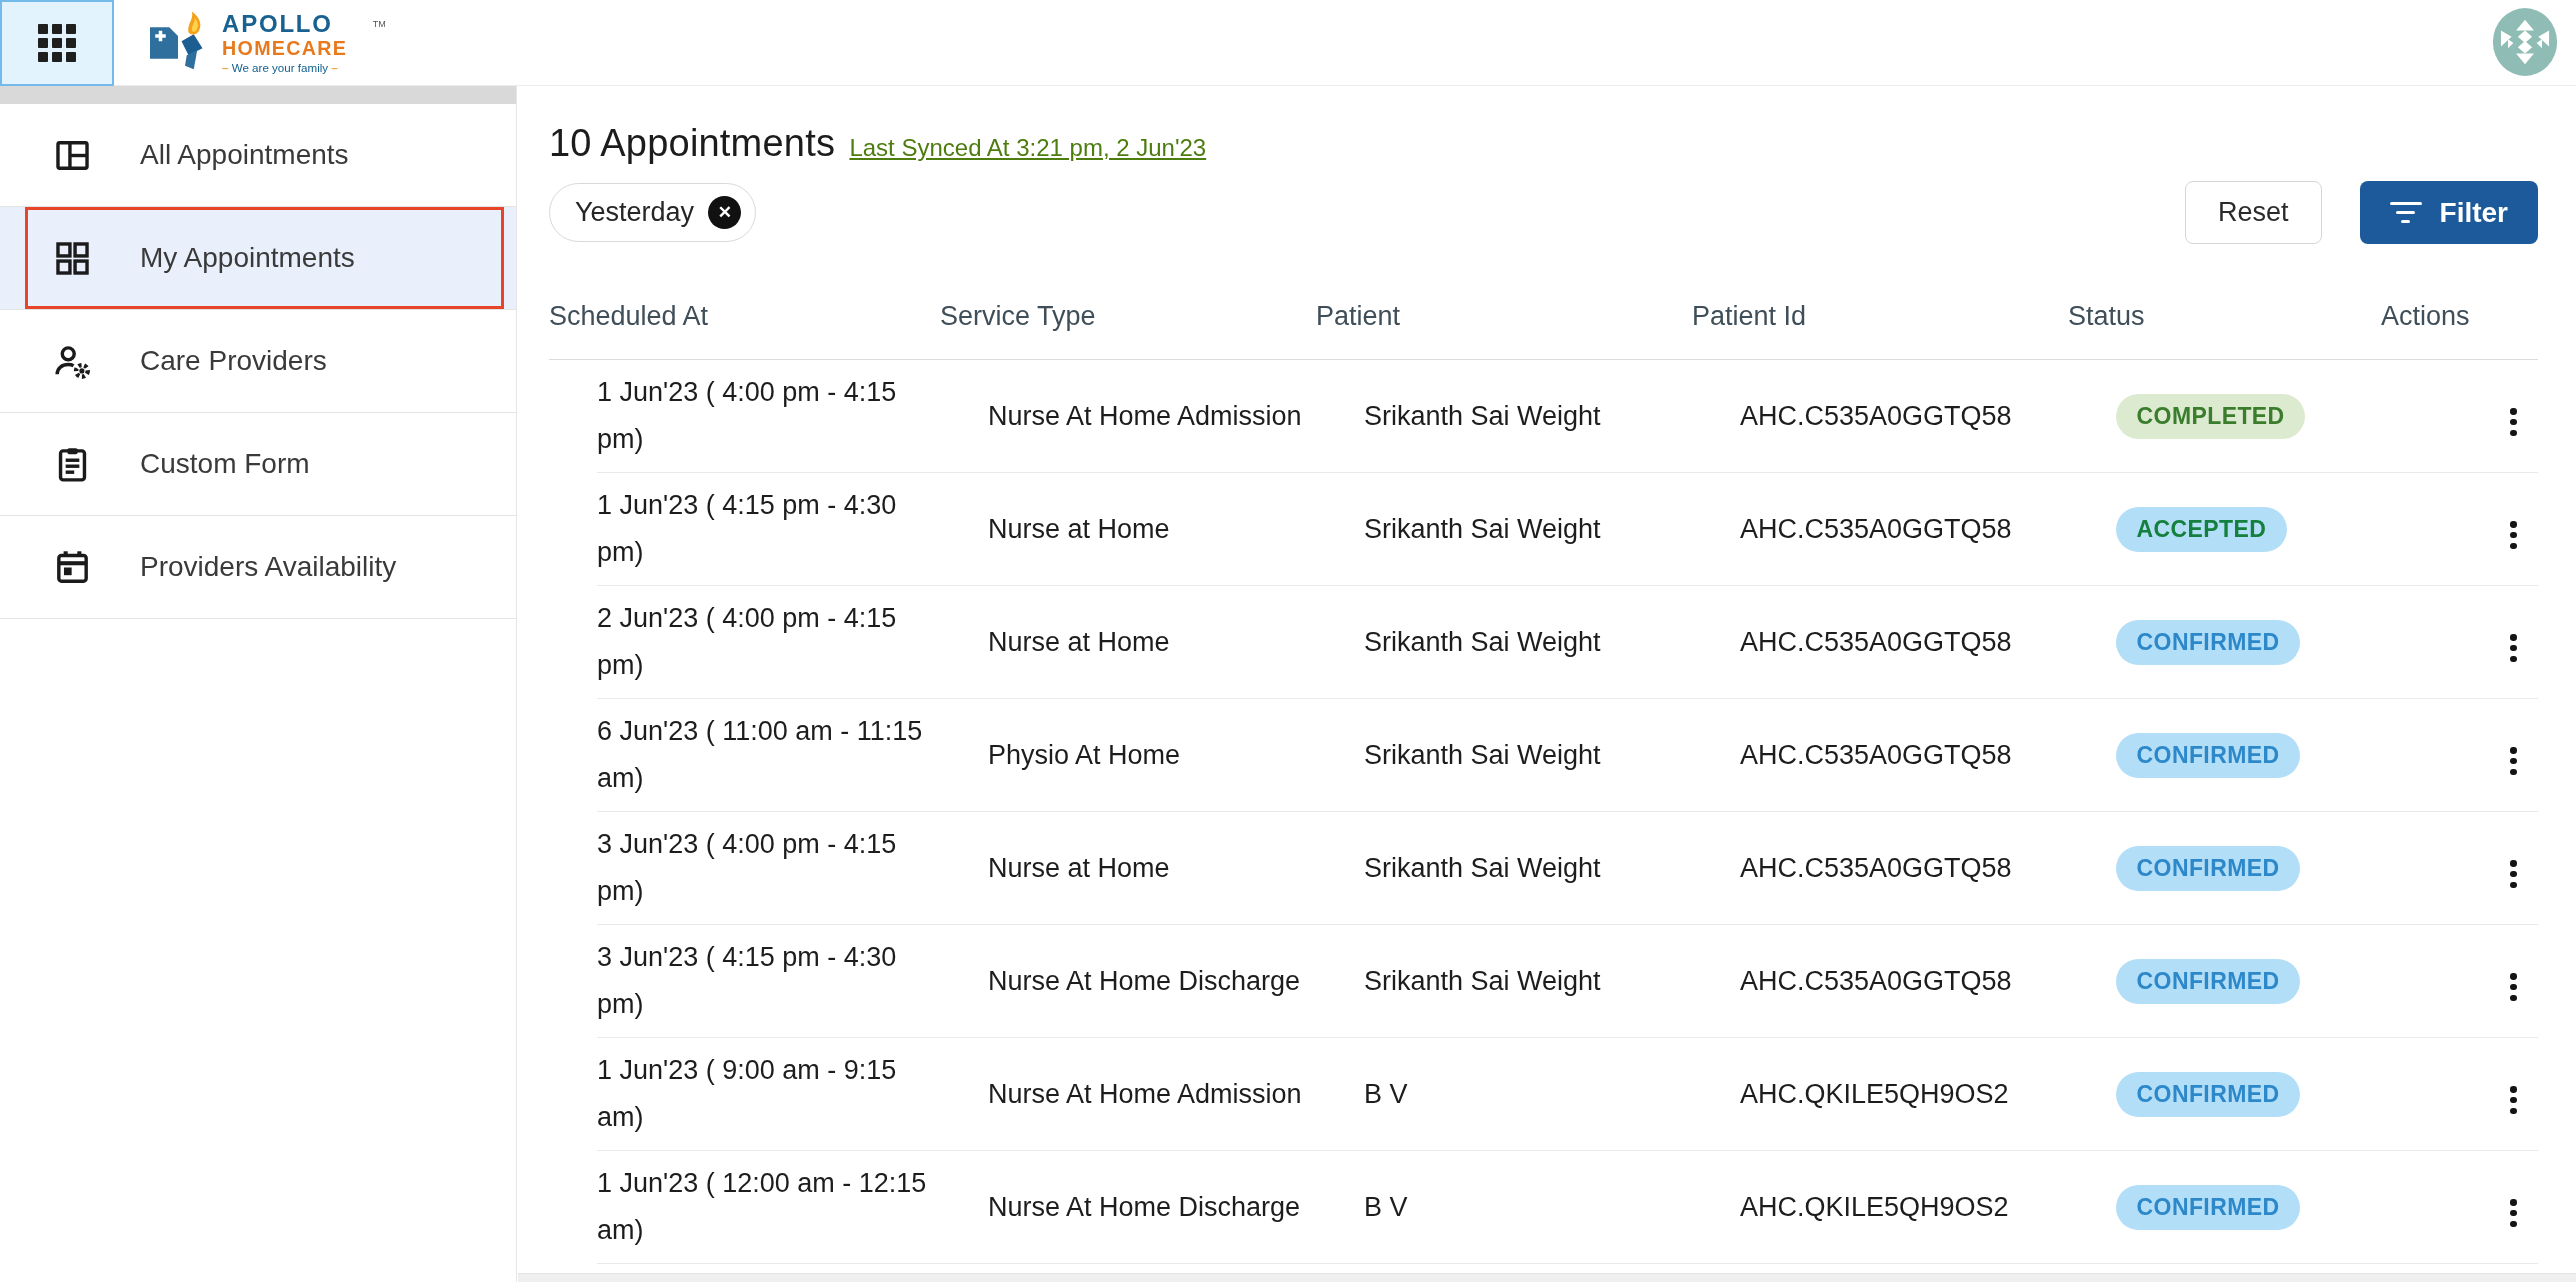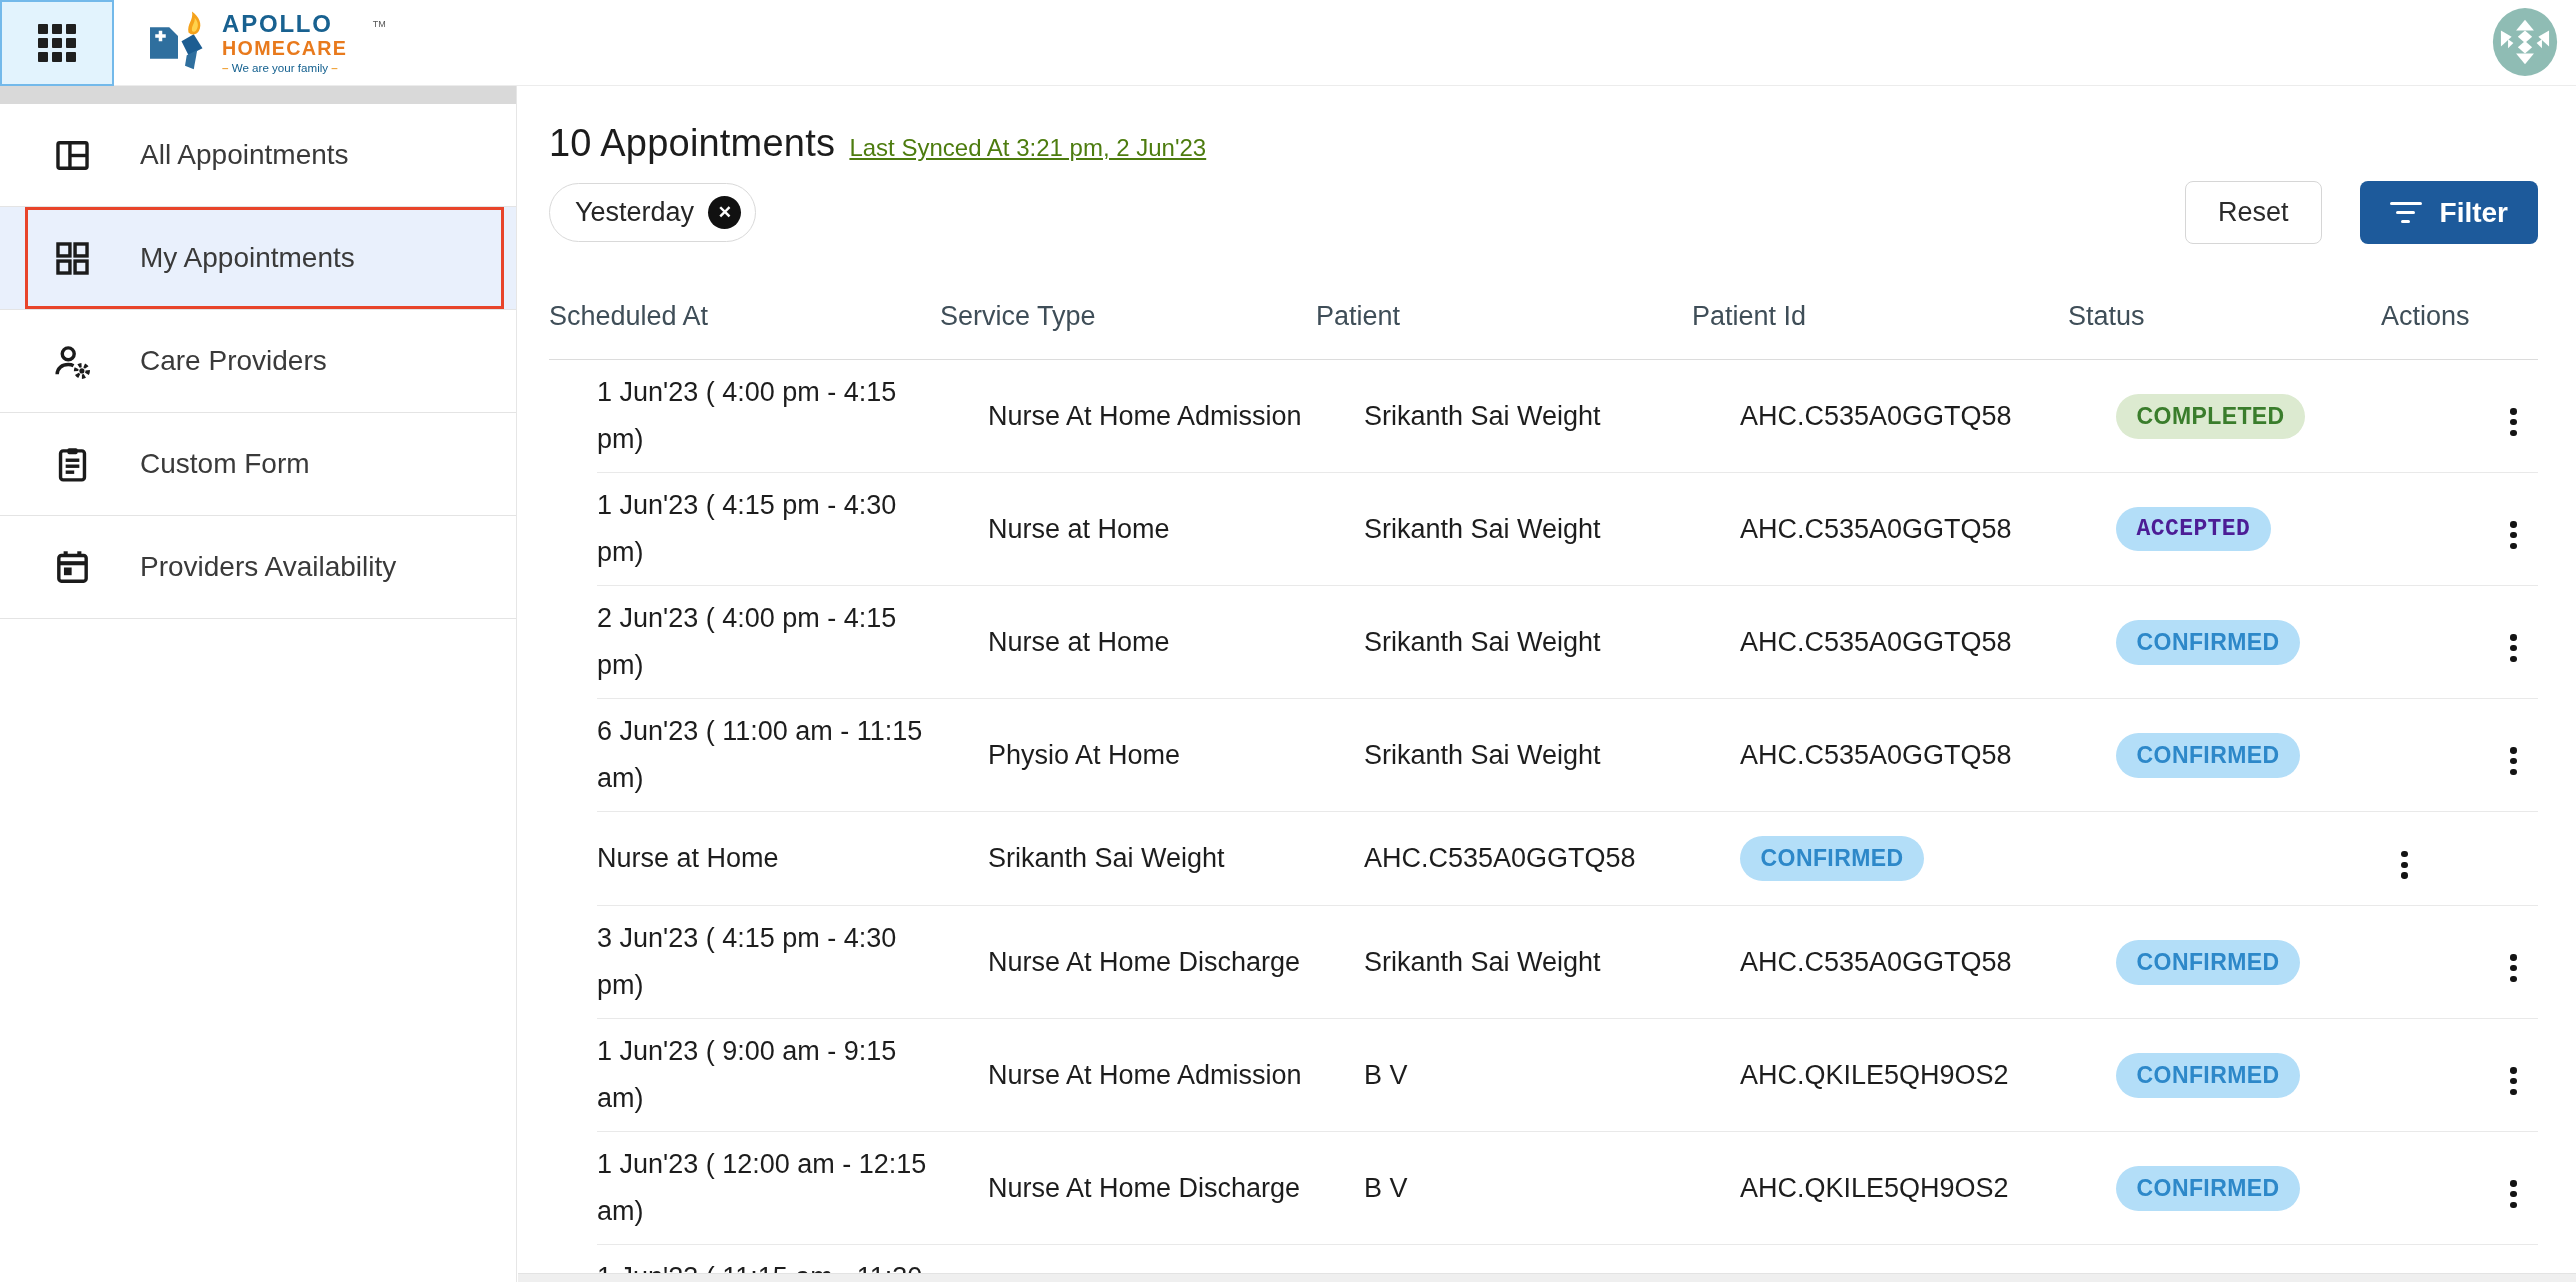--- a/index.html
+++ b/index.html
@@ -249,21 +249,21 @@
               <span class="dot"></span>
               <span class="dot"></span>
       </button>
     </div>
   </div>
         <div class="trow">
     <div class="td c-sched">1 Jun'23 ( 4:15 pm - 4:30 pm)</div>
     <div class="td c-service">Nurse at Home</div>
     <div class="td c-patient">Srikanth Sai Weight</div>
     <div class="td c-pid">AHC.C535A0GGTQ58</div>
-    <div class="td c-status"><span class="badge" style="background: rgb(179, 222, 248); color: #4c1d95; font-family: Liberation Mono, monospace;">ACCEPTED</span></div>
+    <div class="td c-status"><span class="badge" style="background: rgb(179, 222, 248); color: #15803d;">ACCEPTED</span></div>
     <div class="td c-actions">
       <button class="kebab">
         <span class="dot"></span>
               <span class="dot"></span>
               <span class="dot"></span>
       </button>
     </div>
   </div>
         <div class="trow">
     <div class="td c-sched">2 Jun'23 ( 4:00 pm - 4:15 pm)</div>
@@ -287,20 +287,21 @@
     <div class="td c-status"><span class="badge" style="background: rgb(179, 222, 248); color: rgb(45, 136, 201);">CONFIRMED</span></div>
     <div class="td c-actions">
       <button class="kebab">
         <span class="dot"></span>
               <span class="dot"></span>
               <span class="dot"></span>
       </button>
     </div>
   </div>
         <div class="trow">
+    <div class="td c-sched">3 Jun'23 ( 4:00 pm - 4:15 pm)</div>
     <div class="td c-service">Nurse at Home</div>
     <div class="td c-patient">Srikanth Sai Weight</div>
     <div class="td c-pid">AHC.C535A0GGTQ58</div>
     <div class="td c-status"><span class="badge" style="background: rgb(179, 222, 248); color: rgb(45, 136, 201);">CONFIRMED</span></div>
     <div class="td c-actions">
       <button class="kebab">
         <span class="dot"></span>
               <span class="dot"></span>
               <span class="dot"></span>
       </button>

